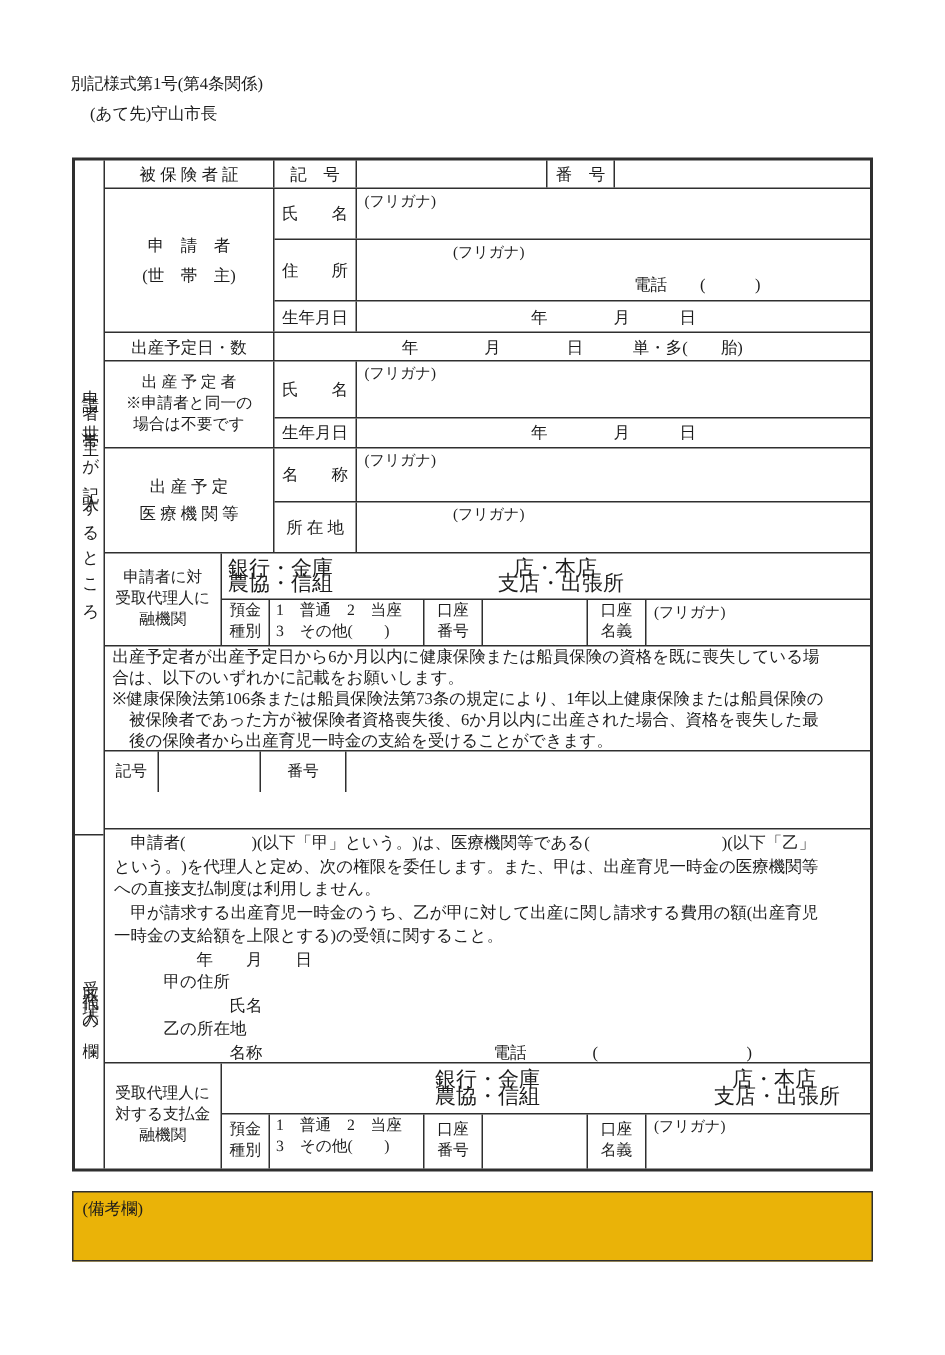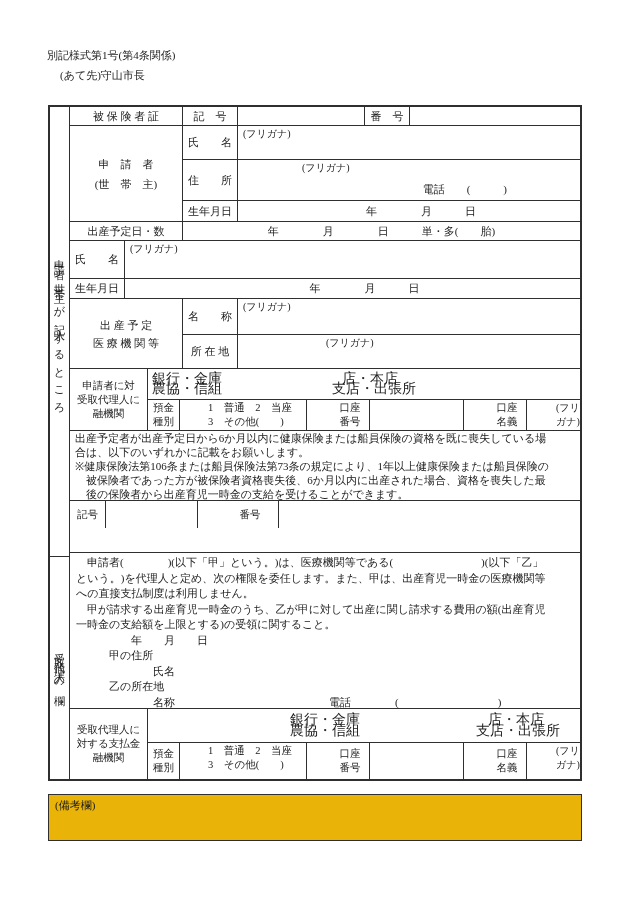--- a/index.html
+++ b/index.html
@@ -16,21 +16,21 @@
   .vcol { width: 20px; display: flex; flex-direction: column; border-right: 1px solid #2f2f2f; }
   .vcell { display: flex; align-items: center; justify-content: center; writing-mode: vertical-rl; font-size: 11px; letter-spacing: 5px; line-height: 18px; }
 
   .main { flex: 1; display: flex; flex-direction: column; }
   .r { display: flex; border-bottom: 1px solid #2f2f2f; }
   .r.last { border-bottom: none; }
   .c { border-right: 1px solid #2f2f2f; position: relative; }
   .c.last { border-right: none; }
   .stack { flex: 1; display: flex; flex-direction: column; }
   .sub { display: flex; border-bottom: 1px solid #2f2f2f; }
-  .sub.last { border-bottom: none; gap: 24px; }
+  .sub.last { border-bottom: none; }
 
   .lbl { display: flex; align-items: center; justify-content: center; text-align: center; font-size: 11px; }
   .sm { font-size: 10.5px; line-height: 14px; }
   .ml { white-space: pre-line; }
   .note { font-size: 11px; line-height: 13.8px; padding: 1px 5px; }
   .desc { font-size: 10.5px; line-height: 13px; padding: 1px 4px; white-space: pre-line; }
   .ctrtxt { display: flex; align-items: center; justify-content: center; white-space: pre; font-size: 11px; }
 
   .fg { position: absolute; left: 5px; top: 1px; font-size: 10px; }
   .phone { position: absolute; left: 54%; bottom: 3px; font-size: 11px; white-space: pre; }
@@ -88,20 +88,23 @@
           </div>
         </div>
       </div>
 
       <div class="r" style="height:20px">
         <div class="c lbl" style="width:113px">出産予定日・数</div>
         <div class="c last ctrtxt" style="flex:1">年　　　　月　　　　日　　　単・多(　　胎)</div>
       </div>
 
       <div class="r" style="height:58px">
+        <div class="c lbl ml sm" style="width:113px">出 産 予 定 者
+※申請者と同一の
+場合は不要です</div>
         <div class="stack">
           <div class="sub" style="height:38px">
             <div class="c lbl" style="width:55px">氏　　名</div>
             <div class="c last" style="flex:1">
               <span class="fg">(フリガナ)</span>
             </div>
           </div>
           <div class="sub last" style="height:20px">
             <div class="c lbl" style="width:55px">生年月日</div>
             <div class="c last ctrtxt" style="flex:1">年　　　　月　　　日</div>

